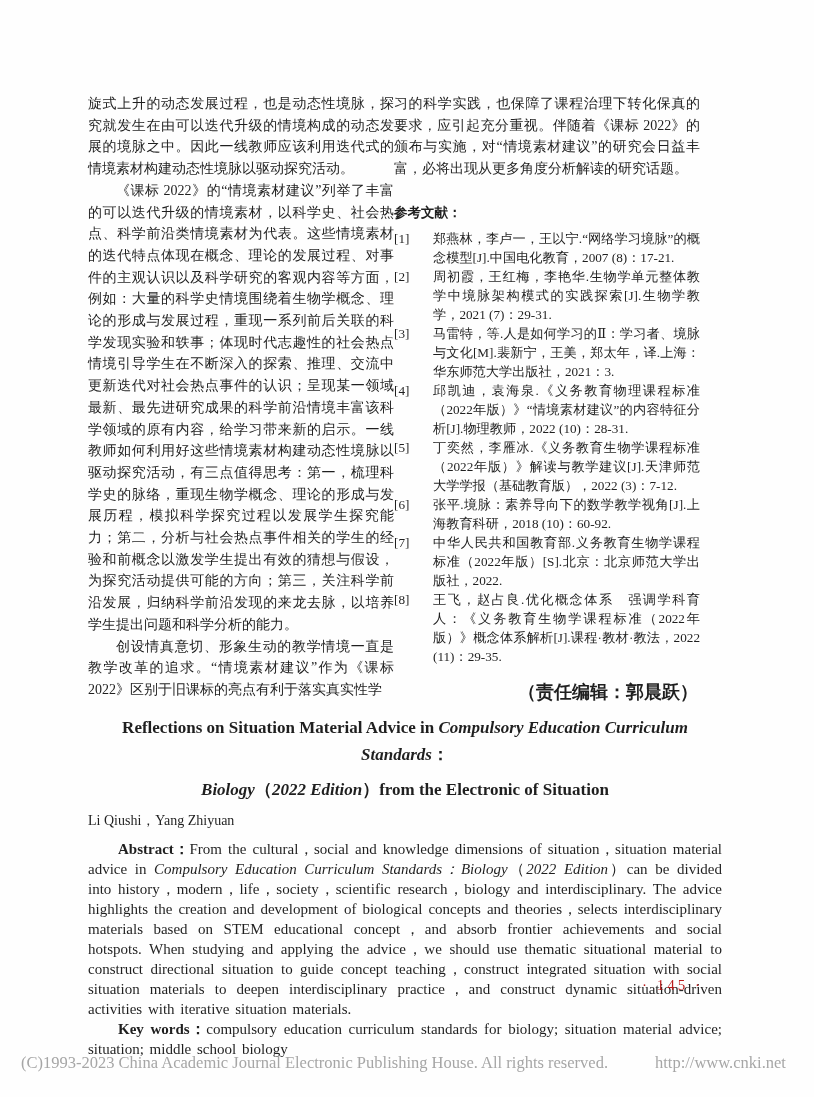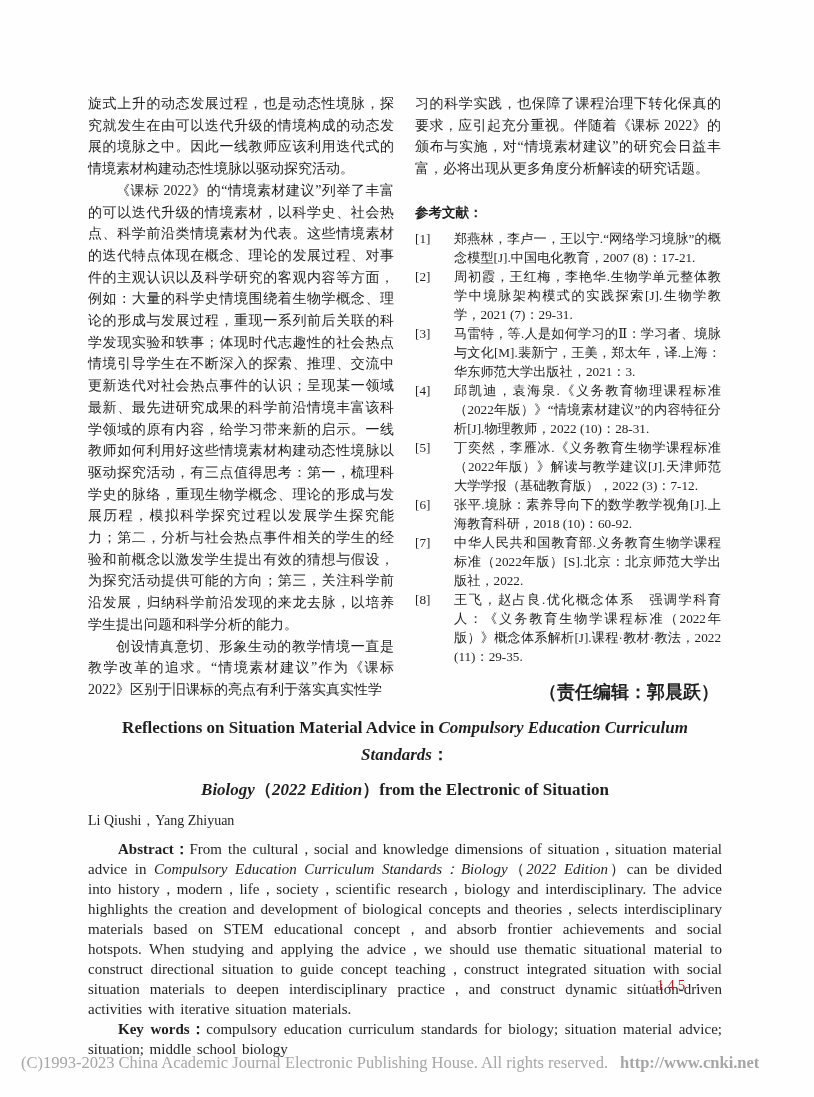--- a/index.html
+++ b/index.html
@@ -5,21 +5,21 @@
   html,body{margin:0;padding:0;}
   body{
     width:814px;height:1097px;position:relative;overflow:hidden;
     background:#ffffff;color:#1f1f1f;
     font-family:"Liberation Serif","DejaVu Serif",serif;
   }
   .page{position:absolute;inset:0;background:#fefefe;}
   .content{position:absolute;left:88px;top:93px;width:634px;}
 
   
-  .columns{display:flex;gap:21px;align-items:flex-start;}
+  .columns{display:flex;align-items:flex-start;}
   .col{width:306px;}
   .cn{font-size:14px;line-height:21.7px;text-align:justify;}
   .cn p{margin:0;}
   .cn p.ind{text-indent:2em;}
 
   
   .refs-heading{font-weight:bold;font-size:13.5px;margin:24px 0 7px;}
   .ref{display:flex;font-size:13.2px;line-height:19px;text-align:justify;}
   .ref-label{flex:0 0 26px;}
   .ref-text{flex:1;margin-left:13px;}
@@ -29,21 +29,21 @@
   .english{margin-top:10px;}
   .en-title{text-align:center;font-weight:bold;font-size:17px;line-height:27px;margin:8px;}
   .en-authors{text-align:left;font-size:14px;margin:9px 0 0;}
   .en-par{font-size:15px;line-height:20px;text-align:justify;text-indent:2em;margin:0;word-spacing:2px;}
   .en-par.first{margin-top:9px;}
   .para-label{font-weight:bold;}
 
   .page-number{position:absolute;left:642px;top:977px;font-size:15px;color:#b91c1c;letter-spacing:3px;}
 
   .footer{position:absolute;left:21px;top:1053px;font-size:16.5px;color:#a6a6a6;white-space:nowrap;}
-  .footer .url{margin-left:12px;font-weight:bold;}
+  .footer .url{margin-left:47px;}
 </style>
 </head>
 <body>
 
 <div class="page">
   <div class="content">
 
     <div class="columns">
       <div class="col cn">
         <p>旋式上升的动态发展过程，也是动态性境脉，探究就发生在由可以迭代升级的情境构成的动态发展的境脉之中。因此一线教师应该利用迭代式的情境素材构建动态性境脉以驱动探究活动。</p>

